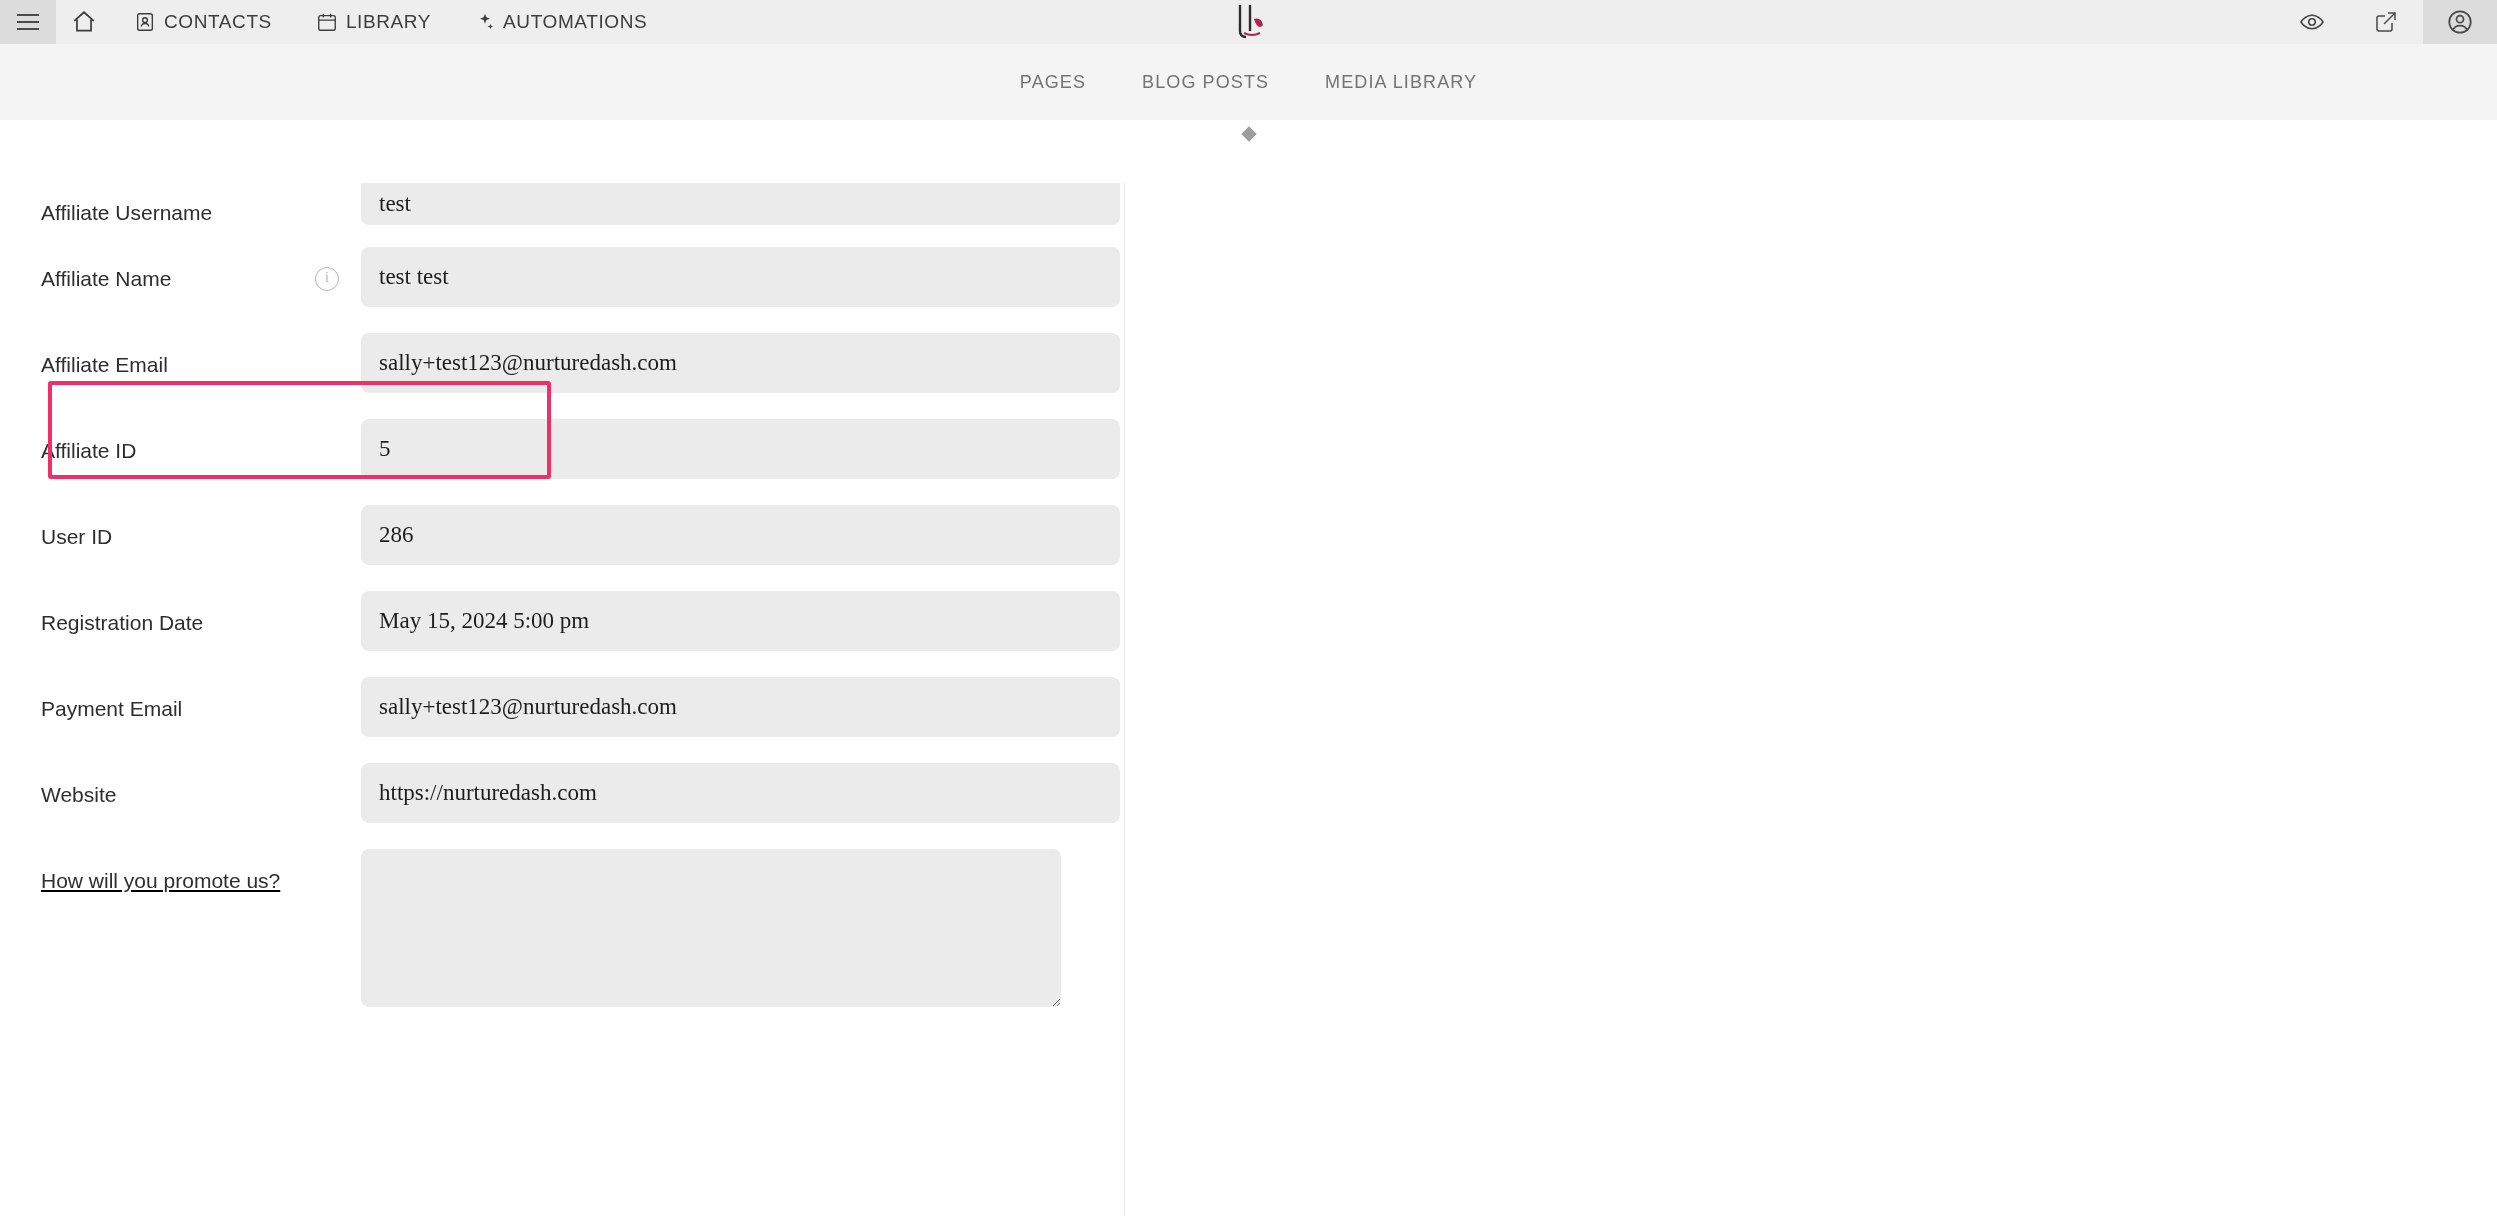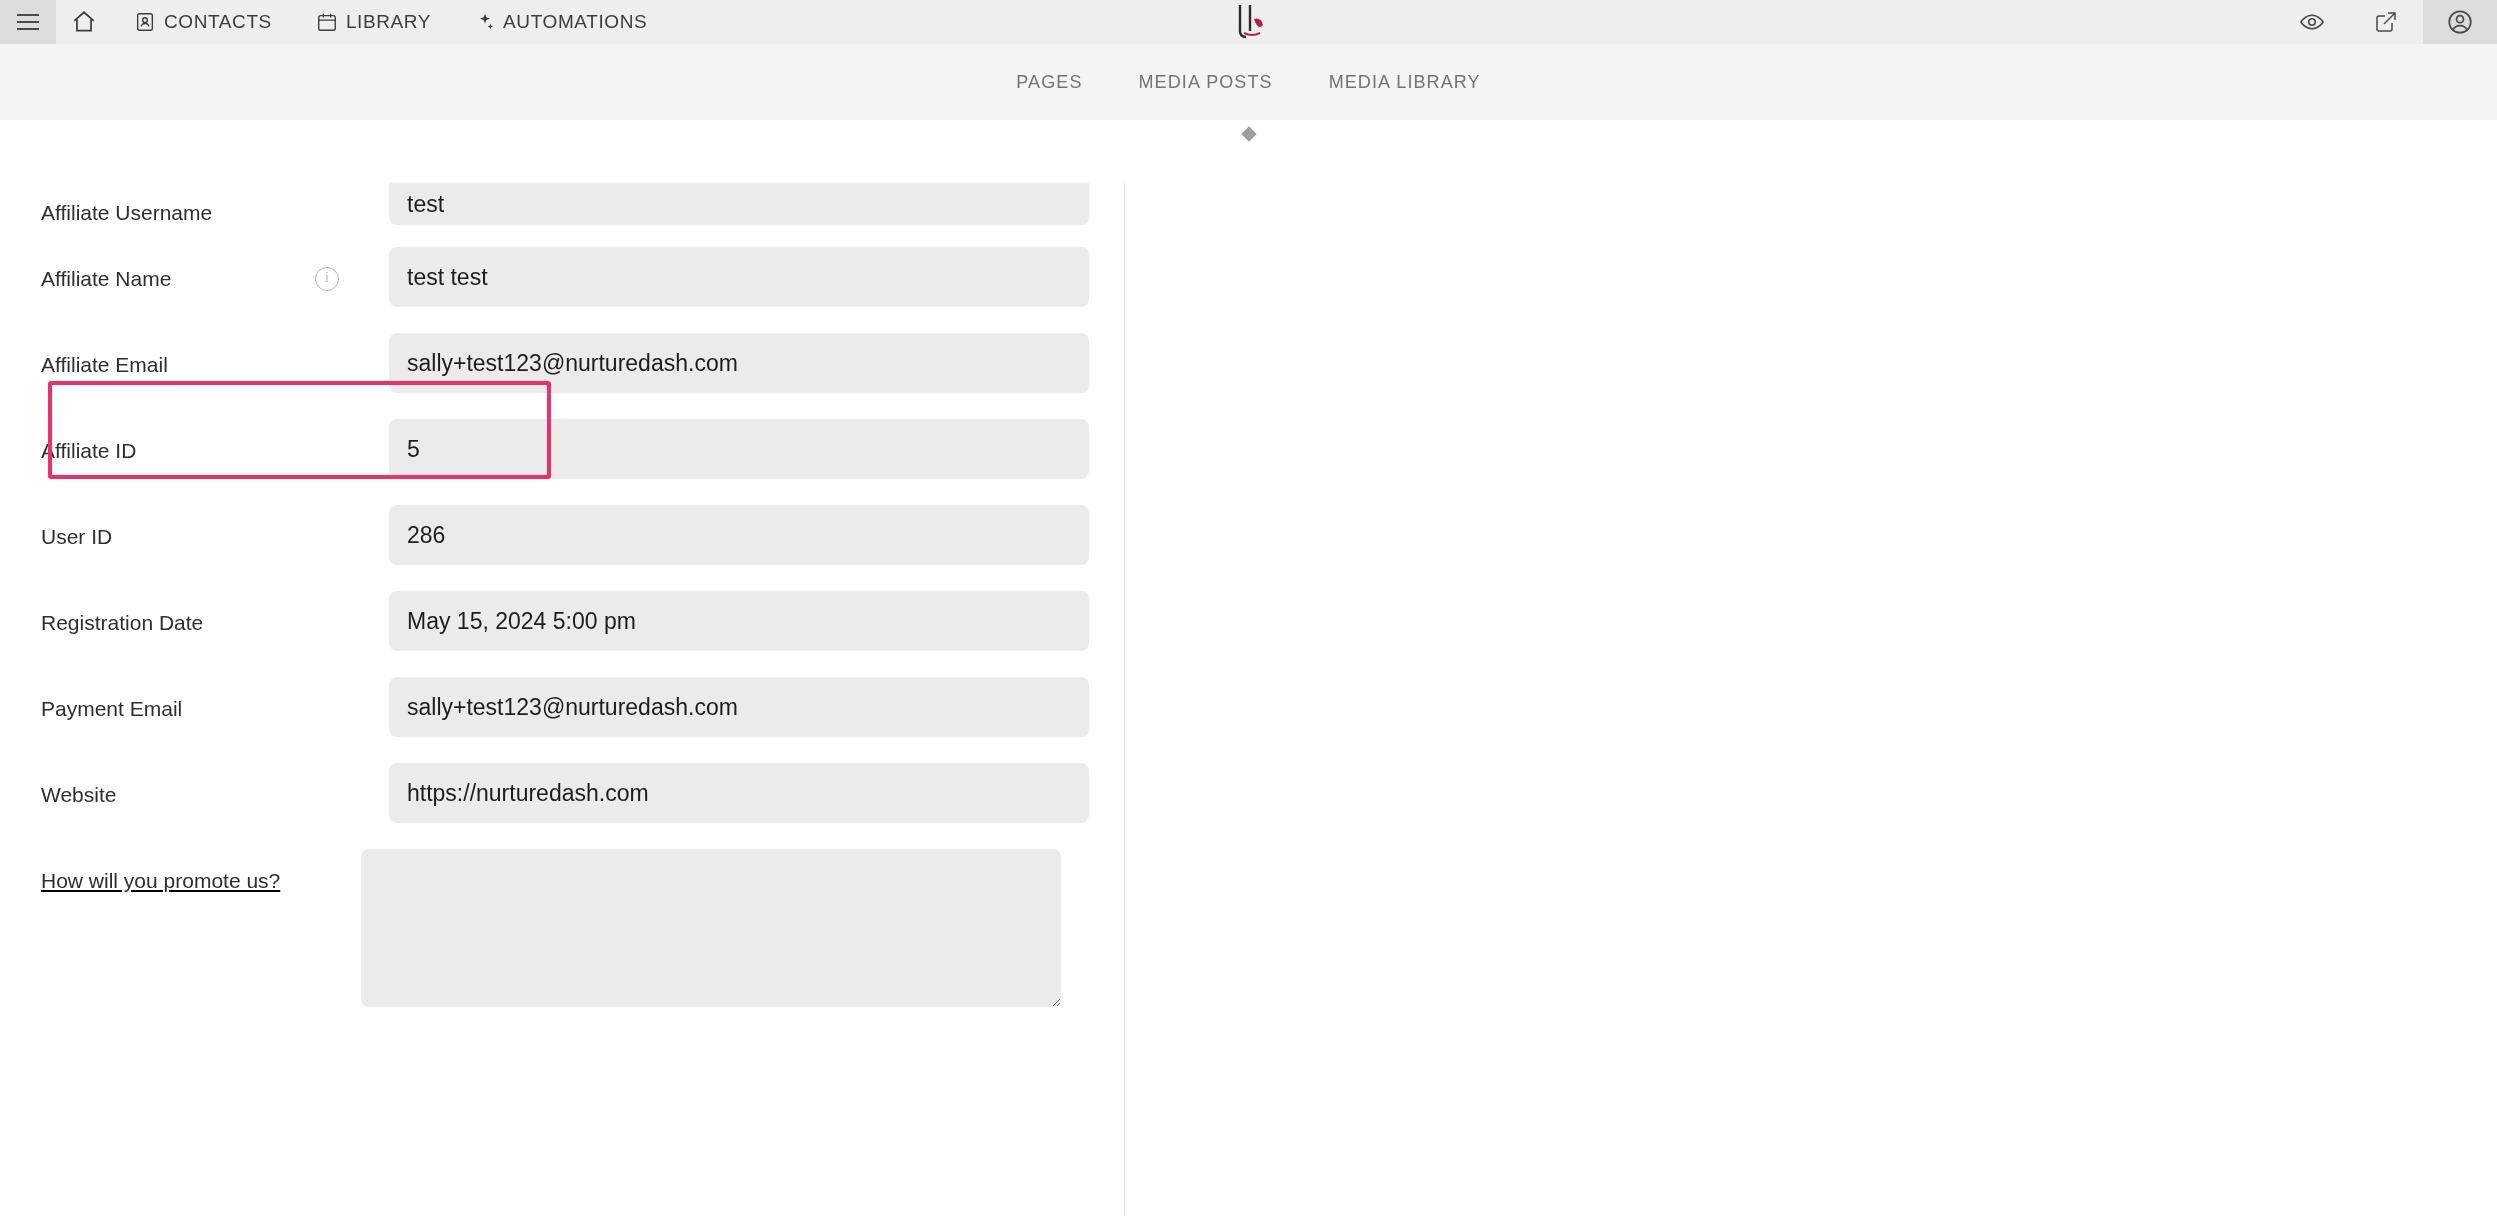--- a/index.html
+++ b/index.html
@@ -195,32 +195,31 @@
     font-size: 14px;
     line-height: 20px;
     text-align: center;
     margin-left: auto;
     margin-right: 22px;
     font-family: "Liberation Serif", serif;
     flex: 0 0 auto;
   }
 
   .field-input {
-    width: 700px;
+    width: 759px;
     height: 60px;
     background: #ebebeb;
     border: none;
     border-radius: 8px;
     font-size: 23px;
     color: #1d1d1d;
     padding: 0 18px;
     box-sizing: border-box;
-    font-family: Liberation Sans, sans-serif;
+    font-family: Liberation Serif, serif;
     outline: none;
-    margin-left: 28px;
   }
   .field-textarea {
     width: 700px;
     height: 158px;
     background: #ebebeb;
     border: none;
     border-radius: 8px;
     font-size: 23px;
     color: #1d1d1d;
     padding: 14px 18px;
@@ -333,21 +332,21 @@
         <circle cx="12" cy="12" r="9.2"></circle>
         <circle cx="12" cy="9.6" r="3"></circle>
         <path d="M5.8 19.3c1-3 3.4-4.3 6.2-4.3s5.2 1.3 6.2 4.3"></path>
       </svg>
     </div>
   </div>
 </div>
 
 <div class="subnav">
   <div class="subnav-item">PAGES</div>
-  <div class="subnav-item">MEDIA POSTS</div>
+  <div class="subnav-item">BLOG POSTS</div>
   <div class="subnav-item">MEDIA LIBRARY</div>
 </div>
 
 <div class="handle-row">
   <div class="diamond"></div>
 </div>
 
 <div class="canvas">
   <div class="form-panel">
 

